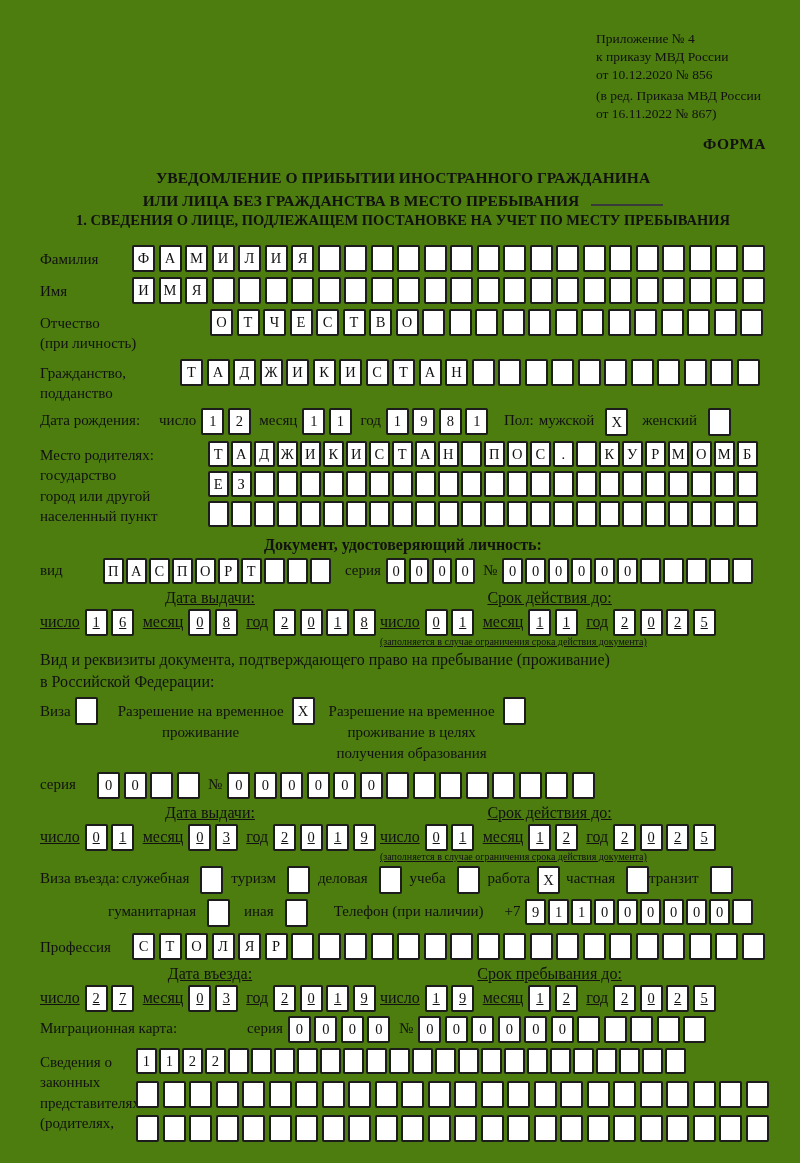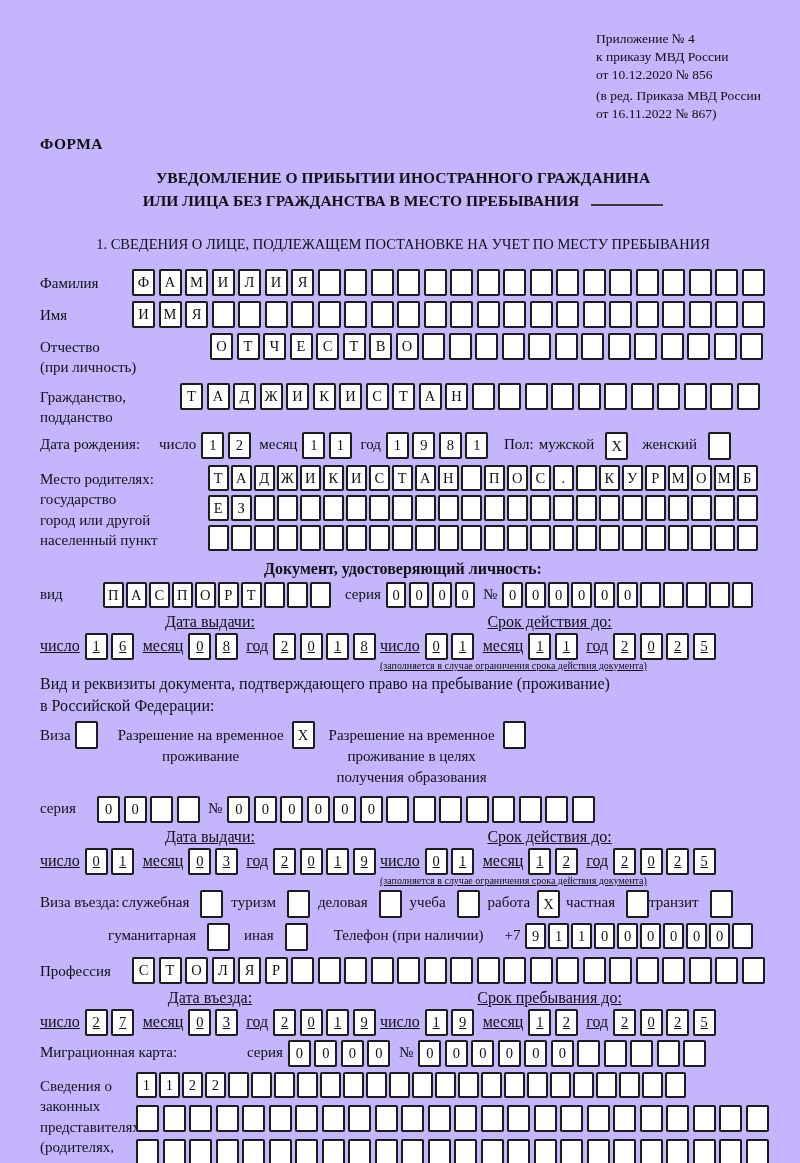--- a/index.html
+++ b/index.html
@@ -1,25 +1,25 @@
 <!DOCTYPE html>
 <html><head>
 <meta charset="utf-8">
 <style>
   html,body{margin:0;padding:0;background:#e8e8e8;}
   body{width:800px;height:1163px;overflow:hidden;font-family:"Liberation Serif","DejaVu Serif",serif;color:#111;}
-  .page{box-sizing:border-box;width:800px;height:1163px;background:#c4b5fd;padding:30px 34px 10px 40px;position:relative;}
+  .page{box-sizing:border-box;width:800px;height:1163px;background:#4d7c0f;padding:30px 34px 10px 40px;position:relative;}
   b,.b{font-weight:bold;}
   
   .hdr{width:170px;margin-left:auto;font-size:13.5px;line-height:1.32;}
   .hdr .grp2{margin-top:4px;}
-  .forma{text-align:left;font-weight:bold;font-size:15.5px;margin-top:12px;letter-spacing:.5px;}
+  .forma{text-align:right;font-weight:bold;font-size:15.5px;margin-top:12px;letter-spacing:.5px;}
   .title{text-align:center;font-weight:bold;font-size:15.5px;line-height:1.45;margin-top:14px;}
   .title .uline{display:inline-block;width:72px;border-bottom:2.5px solid #3a3a3a;margin-left:12px;}
-  .sec-h{text-align:center;font-weight:normal;font-size:14.5px;margin-top:24px;margin-bottom:16px;}
+  .sec-h{text-align:center;font-weight:bold;font-size:14.5px;margin-bottom:16px;}
   
   .frow{display:flex;align-items:flex-start;margin-bottom:5px;font-size:15px;}
   .lbl{flex:none;line-height:1.35;padding-top:4px;}
   .cells{display:flex;flex-wrap:nowrap;}
   .cell{box-sizing:border-box;flex:none;display:inline-flex;align-items:center;justify-content:center;
         width:23px;height:27px;border:2px solid #1c1c1c;border-radius:2px;margin-right:3.5px;
         font-size:14.5px;background:#fff;}
   .sm .cell{width:20.5px;height:26px;margin-right:2.5px;}
   .cellstack .cells{margin-bottom:4px;}
   .chk{box-sizing:border-box;flex:none;display:inline-flex;align-items:center;justify-content:center;

